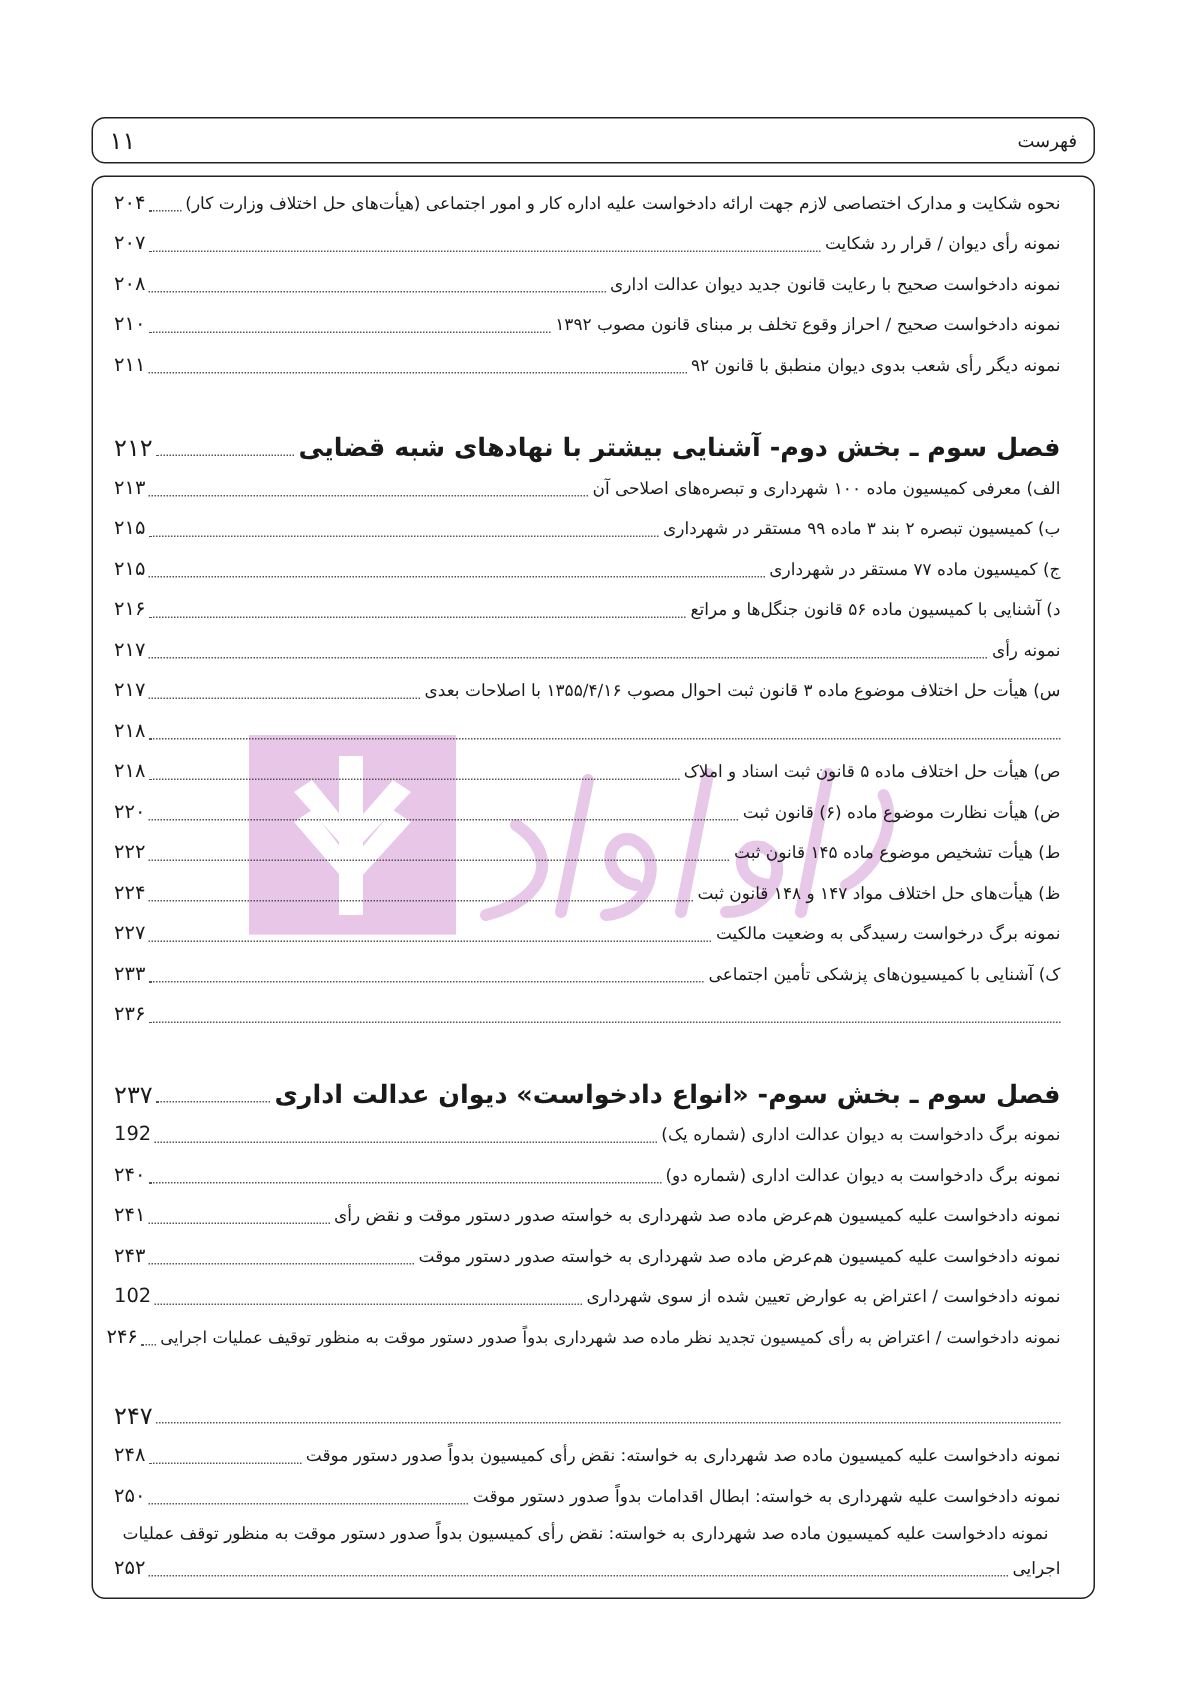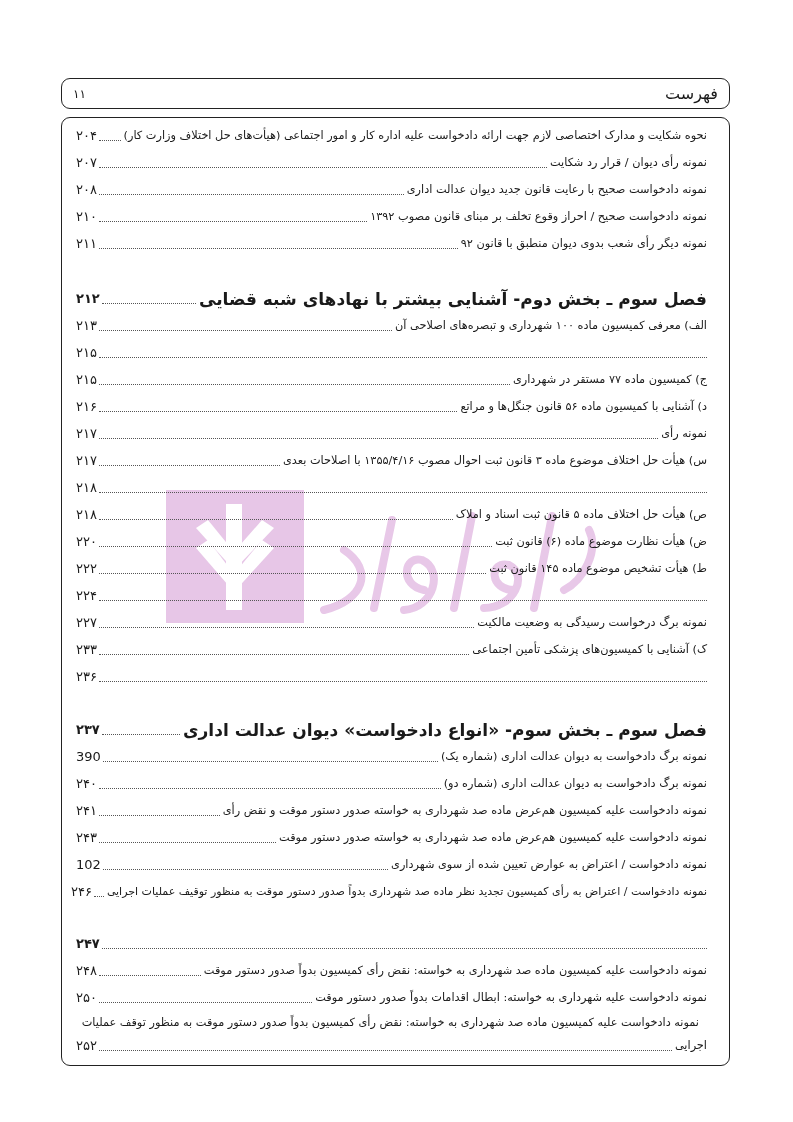--- a/index.html
+++ b/index.html
@@ -4,40 +4,40 @@
 <style>
   html, body { margin: 0; padding: 0; background: #ffffff; }
   body { width: 793px; height: 1122px; position: relative; overflow: hidden;
          font-family: "DejaVu Sans", sans-serif; color: #1a1a1a; }
   .header-box {
     position: absolute; left: 61px; top: 78px; width: 669px; height: 31px;
     border: 1.6px solid #222; border-radius: 9px; box-sizing: border-box;
     display: flex; align-items: center; justify-content: space-between;
     padding: 0 11px; direction: rtl;
   }
-  .header-title { font-size: 16px; }
-  .header-page { font-size: 12px; }
+  .header-title { font-size: 12px; }
+  .header-page { font-size: 16px; }
   .body-box {
     position: absolute; left: 61px; top: 117px; width: 669px; height: 949px;
     border: 1.6px solid #222; border-radius: 9px; box-sizing: border-box;
   }
   .toc { position: absolute; left: 76px; top: 0; width: 631px; direction: rtl; }
   .row {
     position: absolute; right: 0; width: 631px; height: 20px;
     display: flex; align-items: flex-end; direction: rtl;
     font-size: 11.3px; line-height: 20px;
   }
   .row .title { white-space: nowrap; flex: 0 0 auto; padding-left: 3px; }
   .row .leader {
     flex: 1 1 auto; border-bottom: 1.3px dotted #555; height: 0; margin-bottom: 5px;
     min-width: 10px;
   }
   .row .page { flex: 0 0 auto; padding-right: 2px; font-size: 13px; }
   .row.chapter { font-weight: bold; font-size: 12.4px; }
-  .row.chapter .page { font-size: 13px; font-weight: bold; }
+  .row.chapter .page { font-size: 16px; font-weight: normal; }
   .row.chapter .title { font-size: 17px; }
   .wrapline {
     position: absolute; right: 0; width: 631px; height: 20px; direction: rtl;
     font-size: 11.3px; line-height: 20px; padding-right: 8px; box-sizing: border-box;
     white-space: nowrap;
   }
   .watermark {
     position: absolute; left: 166px; top: 490px; width: 440px; height: 133px;
     pointer-events: none;
   }
@@ -112,20 +112,21 @@
       <span class="title">فصل سوم ـ بخش دوم- آشنایی بیشتر با نهادهای شبه قضایی</span>
       <span class="leader"></span>
       <span class="page">۲۱۲</span>
     </div>
   <div class="row" style="top:316px">
       <span class="title">الف) معرفی کمیسیون ماده ۱۰۰ شهرداری و تبصره‌های اصلاحی آن</span>
       <span class="leader"></span>
       <span class="page">۲۱۳</span>
     </div>
   <div class="row" style="top:343px">
+      <span class="title">ب) کمیسیون تبصره ۲ بند ۳ ماده ۹۹ مستقر در شهرداری</span>
       <span class="leader"></span>
       <span class="page">۲۱۵</span>
     </div>
   <div class="row" style="top:370px">
       <span class="title">ج) کمیسیون ماده ۷۷ مستقر در شهرداری</span>
       <span class="leader"></span>
       <span class="page">۲۱۵</span>
     </div>
   <div class="row" style="top:397px">
       <span class="title">د) آشنایی با کمیسیون ماده ۵۶ قانون جنگل‌ها و مراتع</span>
@@ -155,20 +156,21 @@
       <span class="title">ض) هیأت نظارت موضوع ماده (۶) قانون ثبت</span>
       <span class="leader"></span>
       <span class="page">۲۲۰</span>
     </div>
   <div class="row" style="top:559px">
       <span class="title">ط) هیأت تشخیص موضوع ماده ۱۴۵ قانون ثبت</span>
       <span class="leader"></span>
       <span class="page">۲۲۲</span>
     </div>
   <div class="row" style="top:586px">
+      <span class="title">ظ) هیأت‌های حل اختلاف مواد ۱۴۷ و ۱۴۸ قانون ثبت</span>
       <span class="leader"></span>
       <span class="page">۲۲۴</span>
     </div>
   <div class="row" style="top:613px">
       <span class="title">نمونه برگ درخواست رسیدگی به وضعیت مالکیت</span>
       <span class="leader"></span>
       <span class="page">۲۲۷</span>
     </div>
   <div class="row" style="top:640px">
       <span class="title">ک) آشنایی با کمیسیون‌های پزشکی تأمین اجتماعی</span>
@@ -181,21 +183,21 @@
     </div>
 
   <div class="row chapter" style="top:720px">
       <span class="title">فصل سوم ـ بخش سوم- «انواع دادخواست» دیوان عدالت اداری</span>
       <span class="leader"></span>
       <span class="page">۲۳۷</span>
     </div>
   <div class="row" style="top:747px">
       <span class="title">نمونه برگ دادخواست به دیوان عدالت اداری (شماره یک)</span>
       <span class="leader"></span>
-      <span class="page">390</span>
+      <span class="page">192</span>
     </div>
   <div class="row" style="top:774px">
       <span class="title">نمونه برگ دادخواست به دیوان عدالت اداری (شماره دو)</span>
       <span class="leader"></span>
       <span class="page">۲۴۰</span>
     </div>
   <div class="row" style="top:801px">
       <span class="title">نمونه دادخواست علیه کمیسیون هم‌عرض ماده صد شهرداری به خواسته صدور دستور موقت و نقض رأی</span>
       <span class="leader"></span>
       <span class="page">۲۴۱</span>

